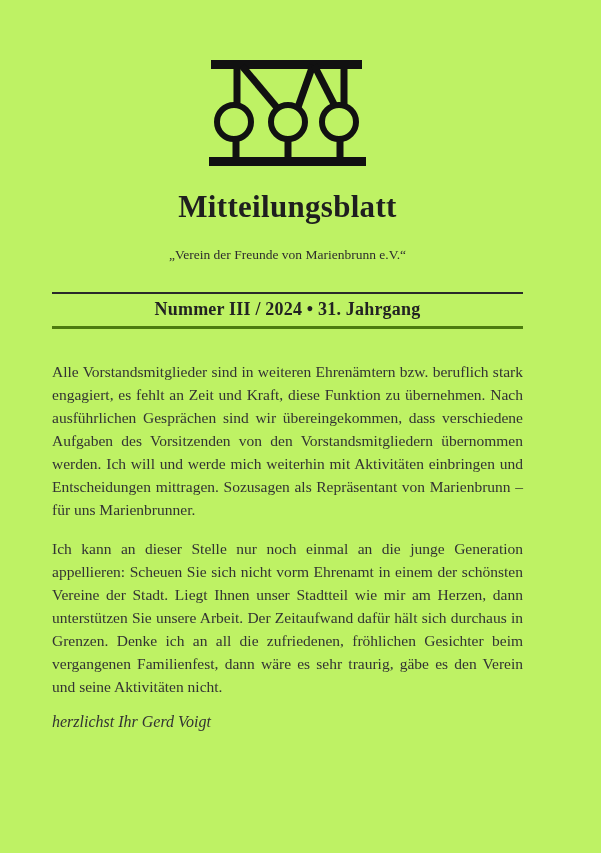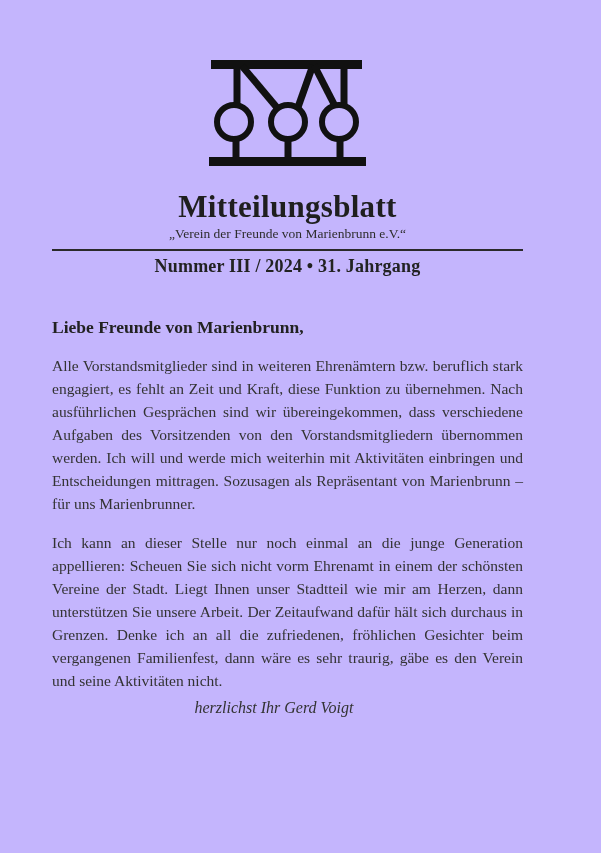--- a/index.html
+++ b/index.html
@@ -1,47 +1,47 @@
 <!DOCTYPE html>
 <html lang="de"><head>
 <meta charset="utf-8">
 <style>
   * { margin: 0; padding: 0; box-sizing: border-box; }
   html, body { background: #ffffff; }
   .page {
     position: relative;
     width: 601px;
     height: 853px;
-    background: #c4b5fd;
+    background: #bef264;
     font-family: "Liberation Serif", "DejaVu Serif", serif;
     color: #333333;
     padding: 60px 78px 0 52px;
     overflow: hidden;
   }
   .masthead { text-align: center; }
   .logo-wrap { display: flex; justify-content: center; }
   .logo-wrap svg { display: block; }
   .newsletter-title {
     margin-top: 24px;
     font-size: 31px;
     line-height: 34px;
     font-weight: 700;
     color: #1f1f1f;
     letter-spacing: 0.3px;
   }
   .newsletter-subtitle {
-    margin-top: 2px;
+    margin-top: 23px;
     font-size: 13.5px;
     font-weight: 500;
     color: #2d2d2d;
   }
   .issue-bar {
-    margin-top: 7px;
+    margin-top: 29px;
     border-top: 2px solid #2a2a2a;
-    border-bottom: 3px solid #c4b5fd;
+    border-bottom: 3px solid #4d7c0f;
     padding: 5px 0 6px 0;
     text-align: center;
   }
   .issue-line {
     font-size: 18px;
     font-weight: 700;
     color: #222222;
     letter-spacing: 0.2px;
   }
   .letter { margin-top: 31px; }
@@ -59,25 +59,25 @@
     hyphens: manual;
   }
   .letter p.closing-line {
     margin-top: 15px;
     font-size: 15.5px;
     line-height: 23px;
     text-align: left;
     color: #333333;
   }
   .letter p.signature {
-    margin-top: 4px;
+    margin-top: 12px;
     font-size: 16px;
     line-height: 23px;
     font-style: italic;
-    text-align: center;
+    text-align: left;
     padding-right: 27px;
     color: #333333;
   }
 </style>
 </head>
 <body>
 
 <div class="page">
 
   <header class="masthead">
@@ -110,21 +110,20 @@
     <div class="newsletter-subtitle">„Verein der Freunde von Marienbrunn e.V.“</div>
 
     <div class="issue-bar">
       <span class="issue-line">Nummer III / 2024 • 31. Jahrgang</span>
     </div>
 
   </header>
 
   <main class="letter">
 
-    <h2 class="salutation">Liebe Freunde von Marienbrunn,</h2>
 
 
     <p class="body-par">Alle Vorstandsmitglieder sind in weiteren Ehrenämtern bzw. beruflich stark engagiert, es fehlt an Zeit und Kraft, diese Funktion zu übernehmen. Nach aus­führlichen Gesprächen sind wir übereingekommen, dass verschiedene Aufgaben des Vorsitzenden von den Vorstandsmitgliedern übernommen werden. Ich will und werde mich weiterhin mit Aktivitäten einbringen und Entscheidungen mit­tragen. Sozusagen als Repräsentant von Marienbrunn – für uns Marienbrunner.</p>
 
     <p class="body-par">Ich kann an dieser Stelle nur noch einmal an die junge Generation appellieren: Scheuen Sie sich nicht vorm Ehrenamt in einem der schönsten Vereine der Stadt. Liegt Ihnen unser Stadtteil wie mir am Herzen, dann unterstützen Sie unsere Arbeit. Der Zeitaufwand dafür hält sich durchaus in Grenzen. Denke ich an all die zufriedenen, fröhlichen Gesichter beim vergangenen Familienfest, dann wäre es sehr traurig, gäbe es den Verein und seine Aktivitäten nicht.</p>
 
 
     <p class="signature">herzlichst Ihr Gerd Voigt</p>
 
   </main>

